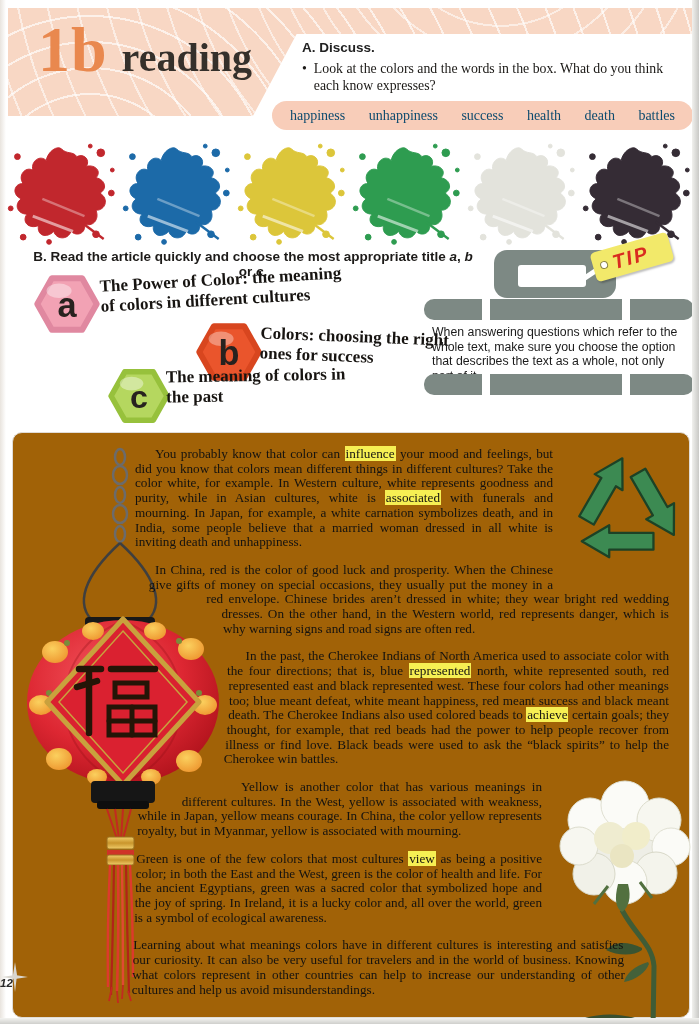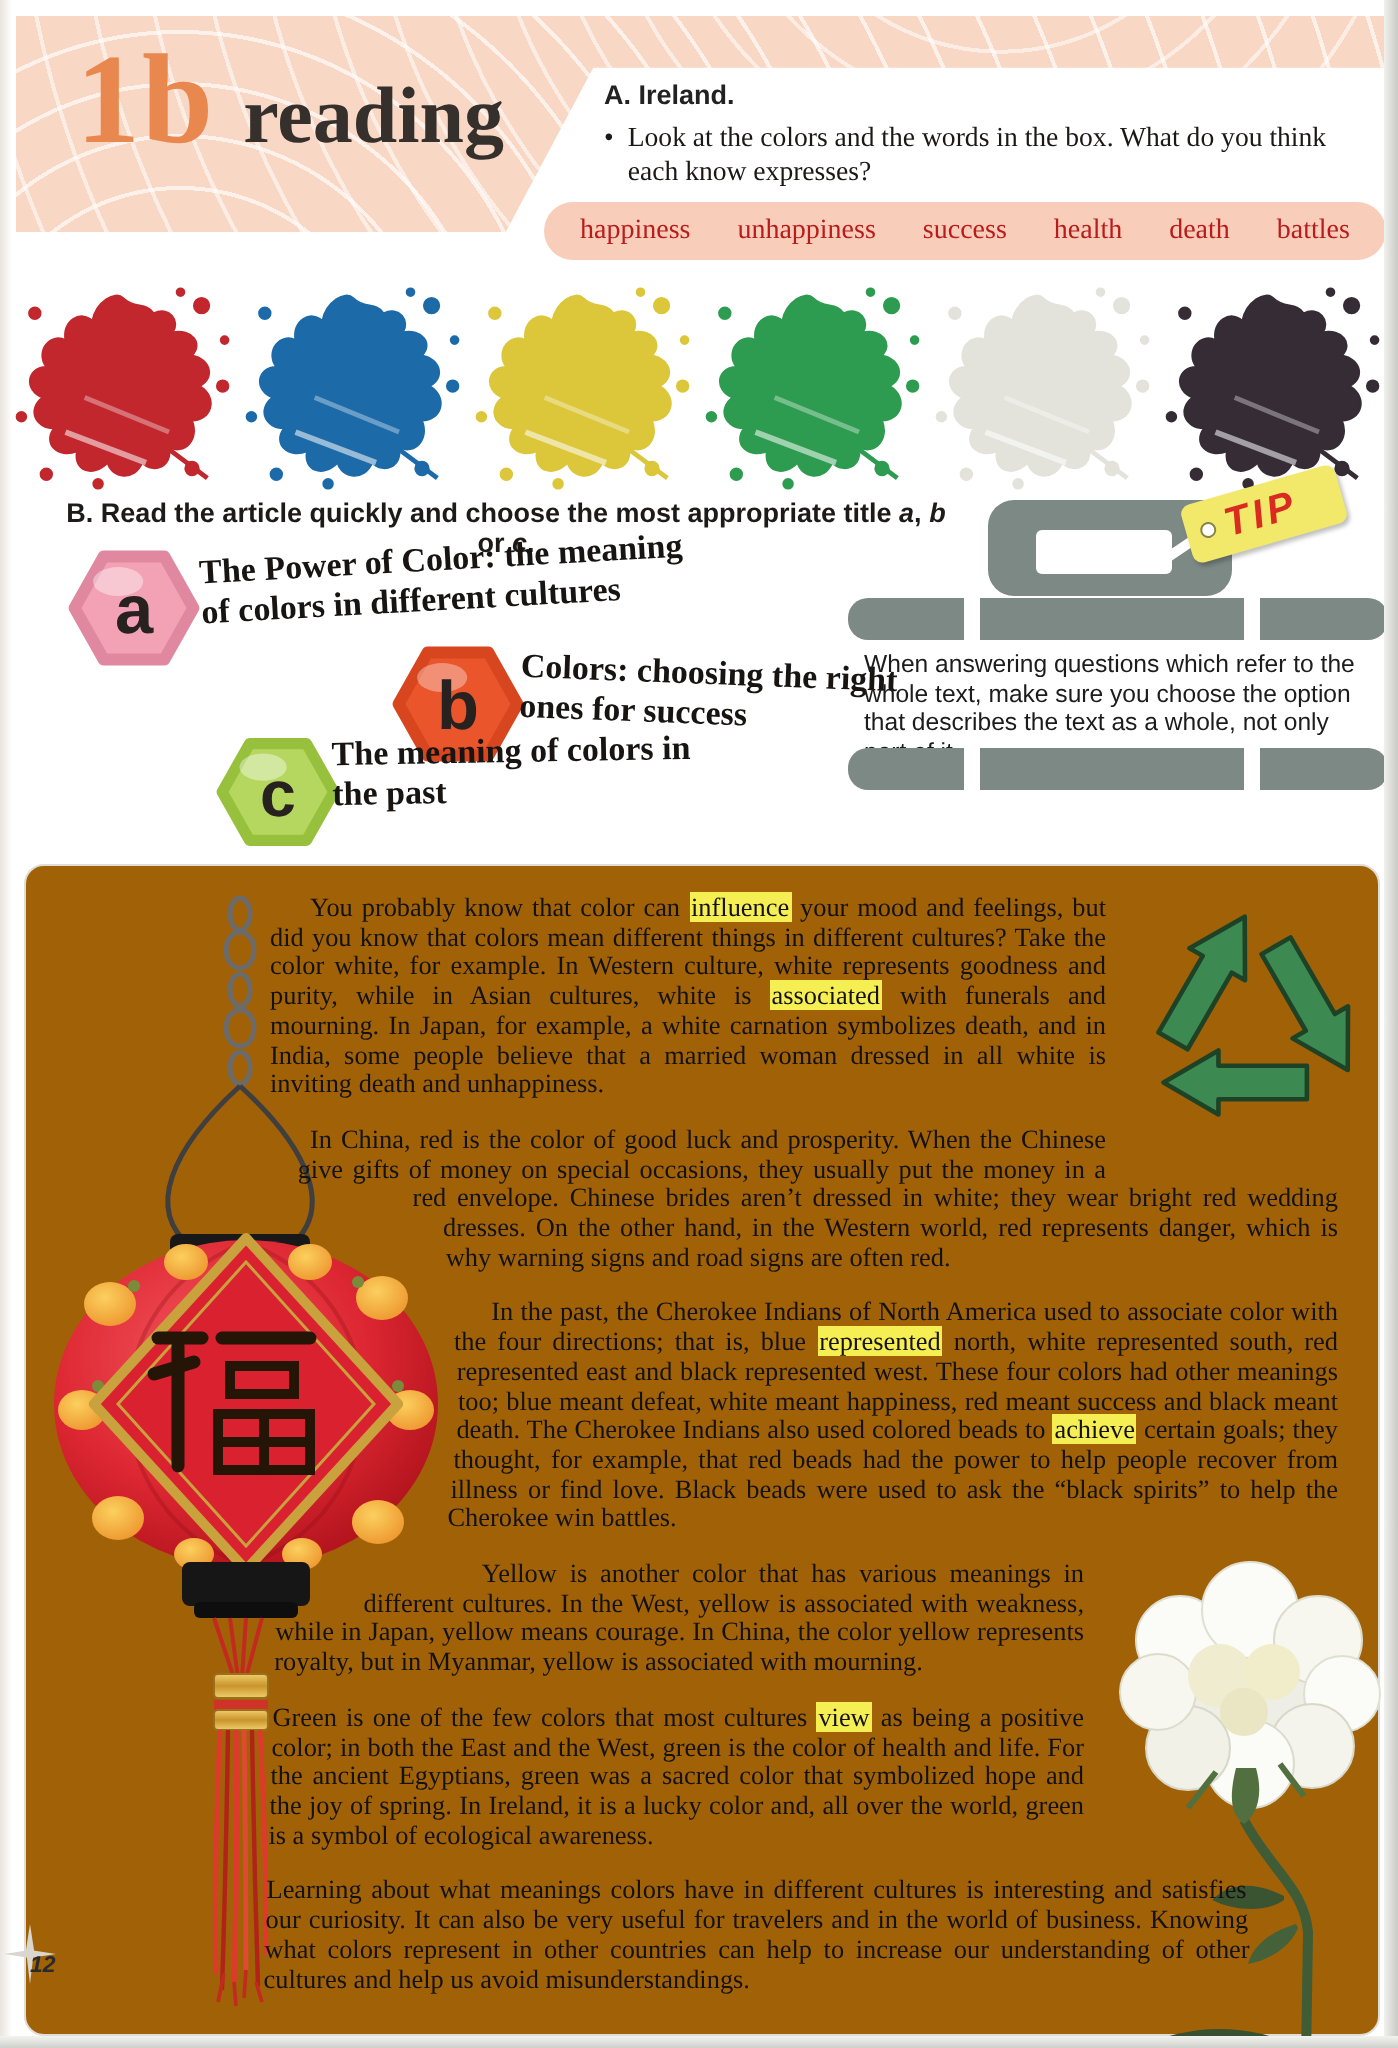--- a/index.html
+++ b/index.html
@@ -17,21 +17,21 @@
   .unit-title{font-size:40px;font-weight:bold;color:#35302b;line-height:1;}
   
   .discuss{position:absolute;left:302px;top:40px;width:380px;font-family:"Liberation Sans","DejaVu Sans",sans-serif;}
   .discuss-label{font-size:13.5px;font-weight:bold;color:#222;}
   .discuss-bullet{display:flex;gap:7px;margin-top:5px;font-family:"Liberation Serif",serif;
                   font-size:13.8px;line-height:17px;color:#1b1916;width:372px;}
   
   .wordbox{position:absolute;left:272px;top:101px;width:421px;height:29px;background:#f8cdb9;
            border-radius:15px;display:flex;align-items:center;justify-content:space-between;
            padding:0 18px;box-sizing:border-box;}
-  .wbword{font-size:14px;color:#b91c1c;}
+  .wbword{font-size:14px;color:#0c4a6e;}
   
   .splat-row{position:absolute;left:4px;top:138px;width:692px;height:114px;display:flex;}
   .splat{width:115px;height:112px;flex:0 0 auto;}
   
   .secb{position:absolute;left:28px;top:249px;width:450px;
         font-family:"Liberation Sans","DejaVu Sans",sans-serif;font-size:13.5px;font-weight:bold;color:#1d1b19;text-align:center;}
   
   .hexwrap{position:absolute;}
   .hexwrap svg{display:block;}
   .opt-text{position:absolute;font-size:17px;font-weight:600;line-height:20px;color:#171411;}
@@ -60,21 +60,21 @@
   .apar.ind{text-indent:20px;}
   .hl{background:#f6ef53;padding:0 1px;}
   .float-lantern{float:left;width:196px;height:558px;margin-right:8px;
         shape-outside:polygon(0 0,100px 0,100px 148px,186px 170px,194px 253px,186px 332px,103px 352px,96px 558px,0 558px);
         shape-margin:8px;}
   .float-recycle{float:right;width:122px;height:128px;margin:2px -18px 10px 12px;}
   .float-carnation{float:right;width:145px;height:250px;margin:0 -26px 0 8px;
         shape-outside:polygon(0 0,100% 0,100% 100%,74% 100%,70% 60%,0 58%);shape-margin:8px;}
   .float-carnation svg{overflow:visible;}
   
-  .pageno{position:absolute;left:15px;top:977px;font-family:"Liberation Sans",sans-serif;
+  .pageno{position:absolute;left:0;top:977px;font-family:"Liberation Sans",sans-serif;
           font-size:11.5px;font-weight:bold;color:#2a2a2a;z-index:3;font-style:italic;}
   .compass{position:absolute;left:2px;top:962px;z-index:2;}
   .edge-r{position:absolute;right:0;top:0;width:7px;height:100%;background:linear-gradient(to left,#c9c9c6,#f1f1ee);}
   .edge-b{position:absolute;left:0;bottom:0;width:100%;height:6px;background:linear-gradient(to top,#cfcfcc,#f3f3f0);}
   .edge-l{position:absolute;left:0;top:0;width:6px;height:100%;background:linear-gradient(to right,#e9e4de,#fff);}
 </style>
 </head>
 <body>
 
 <div class="page">
@@ -113,21 +113,21 @@
       <path id="rec-arm" d="M116,110 L116,132 L58,132 L58,142 L22,121 L58,100 L58,110 Z"></path>
     </defs>
   </svg>
 
   <div class="band"></div>
   <div class="unit-row">
     <span class="unit-num">1b</span>
     <span class="unit-title">reading</span>
   </div>
   <div class="discuss">
-    <div class="discuss-label">A. Ireland.</div>
+    <div class="discuss-label">A. Discuss.</div>
     <div class="discuss-bullet">
       <span>•</span>
       <span>Look at the colors and the words in the box. What do you think each know expresses?</span>
     </div>
   </div>
   <div class="wordbox" id="wordbox">
       <span class="wbword">happiness</span>
       <span class="wbword">unhappiness</span>
       <span class="wbword">success</span>
       <span class="wbword">health</span>

